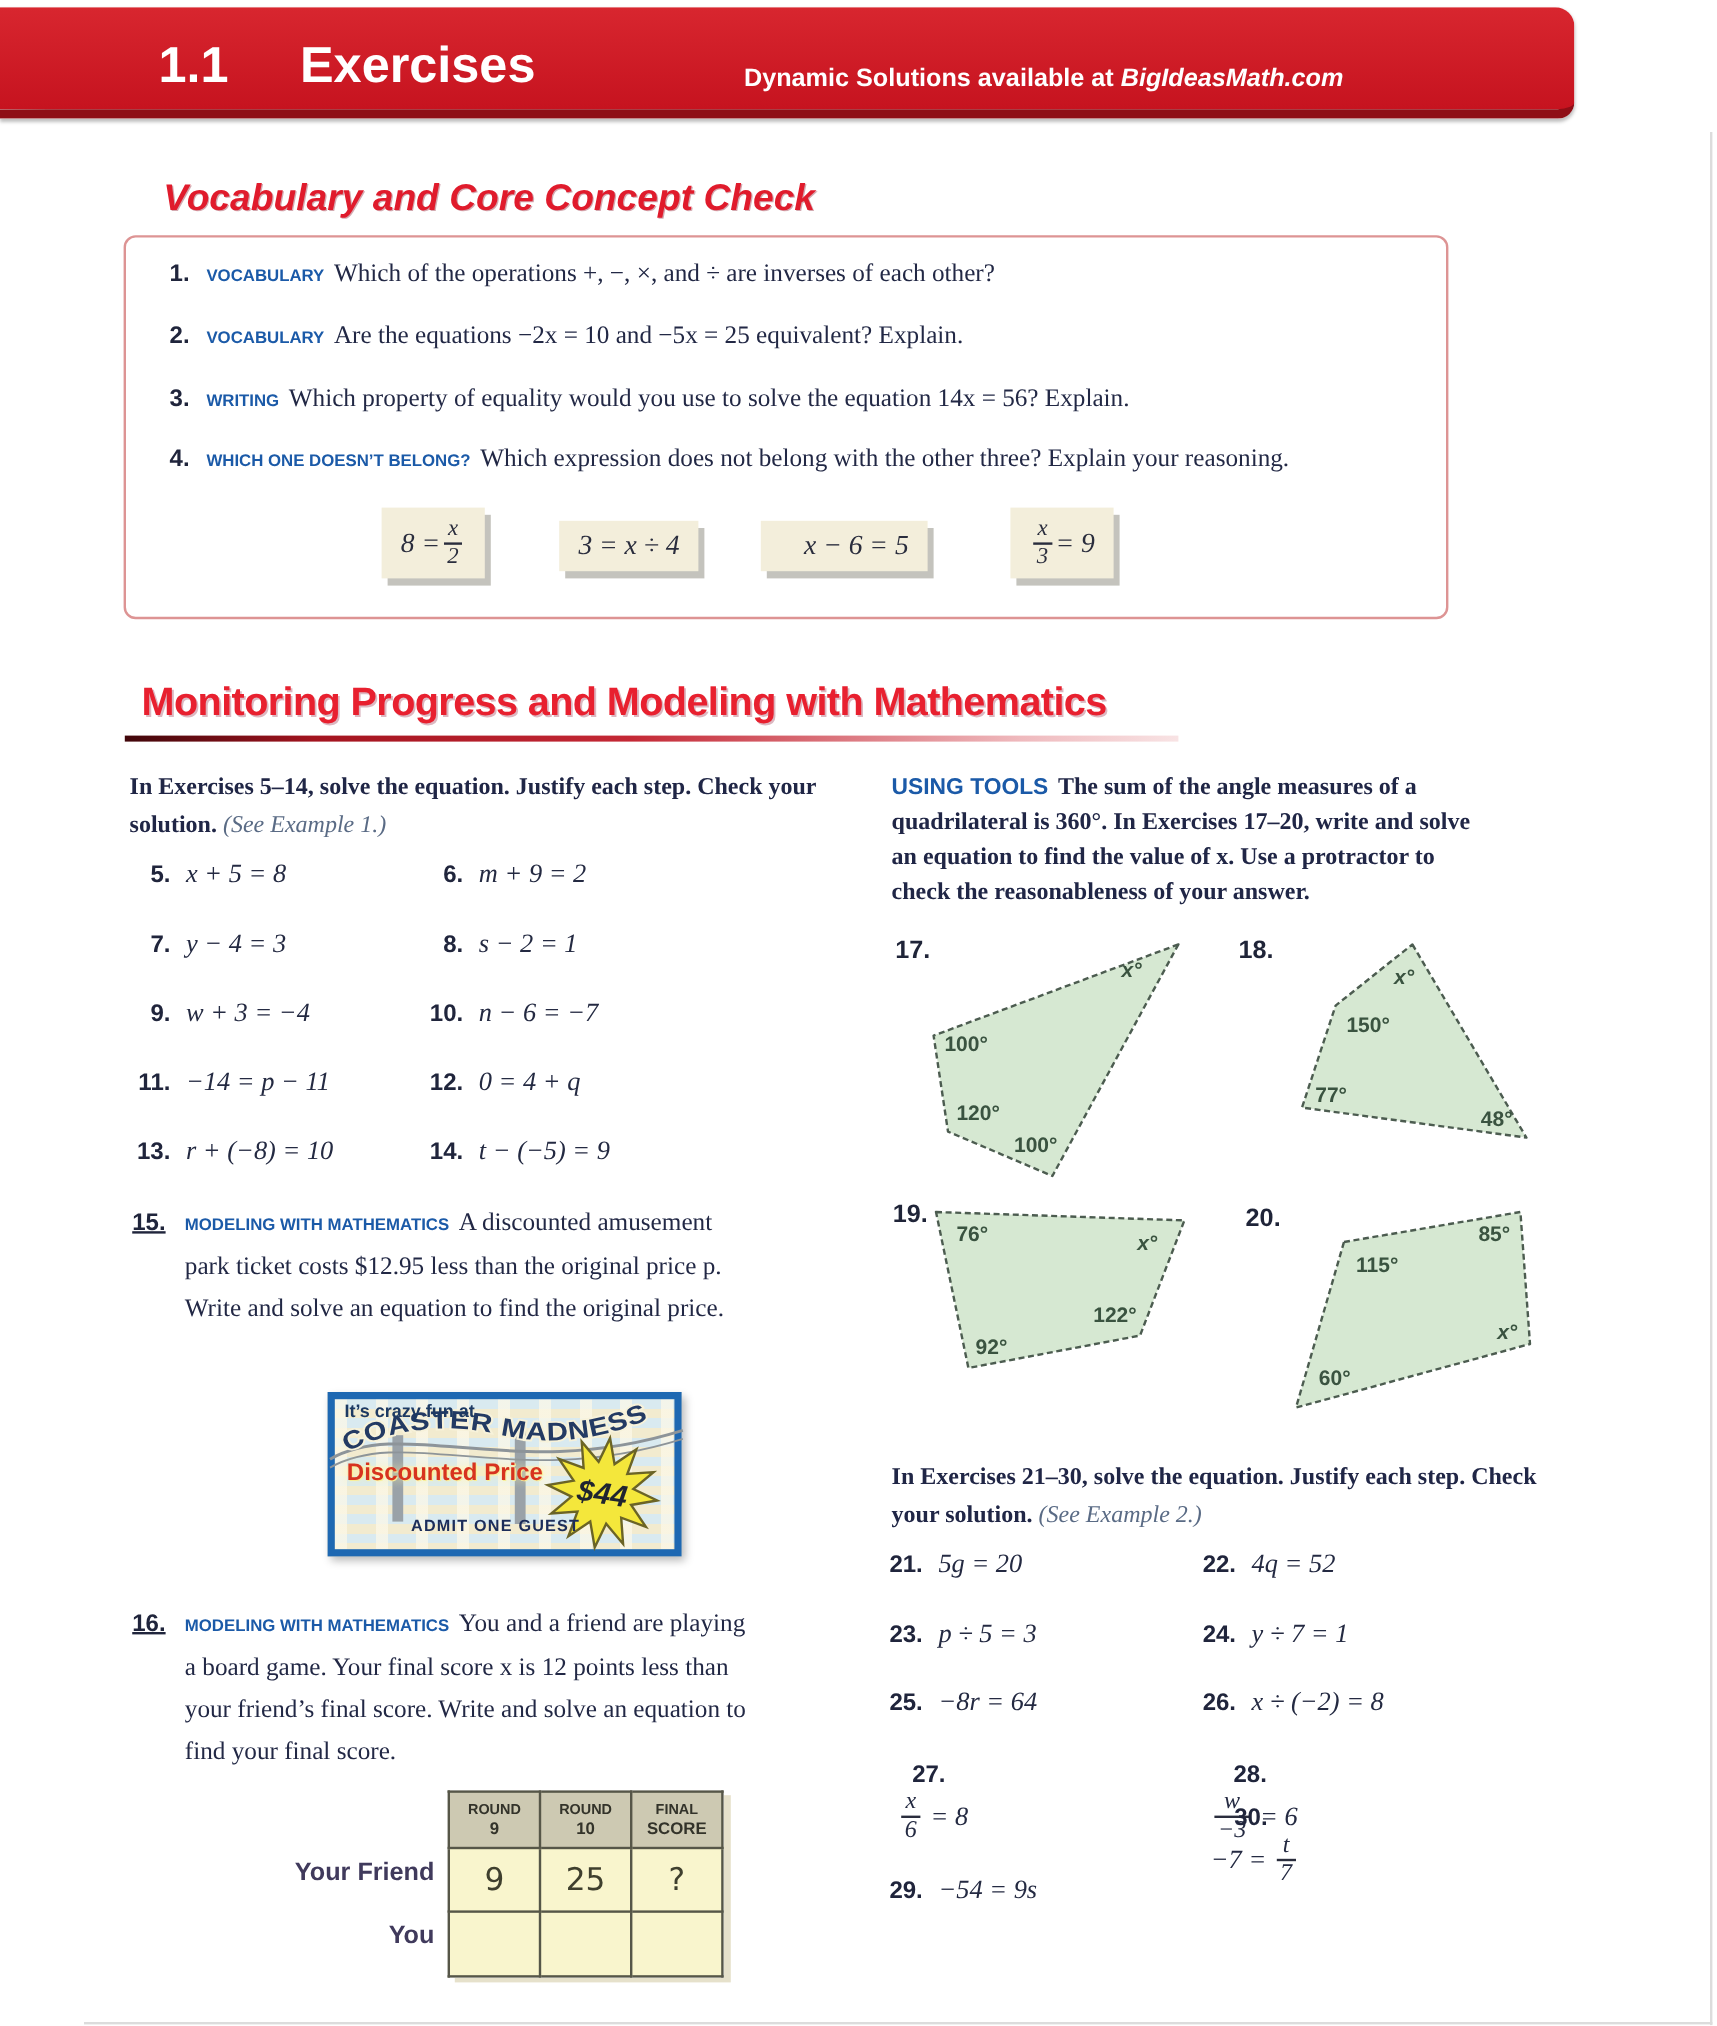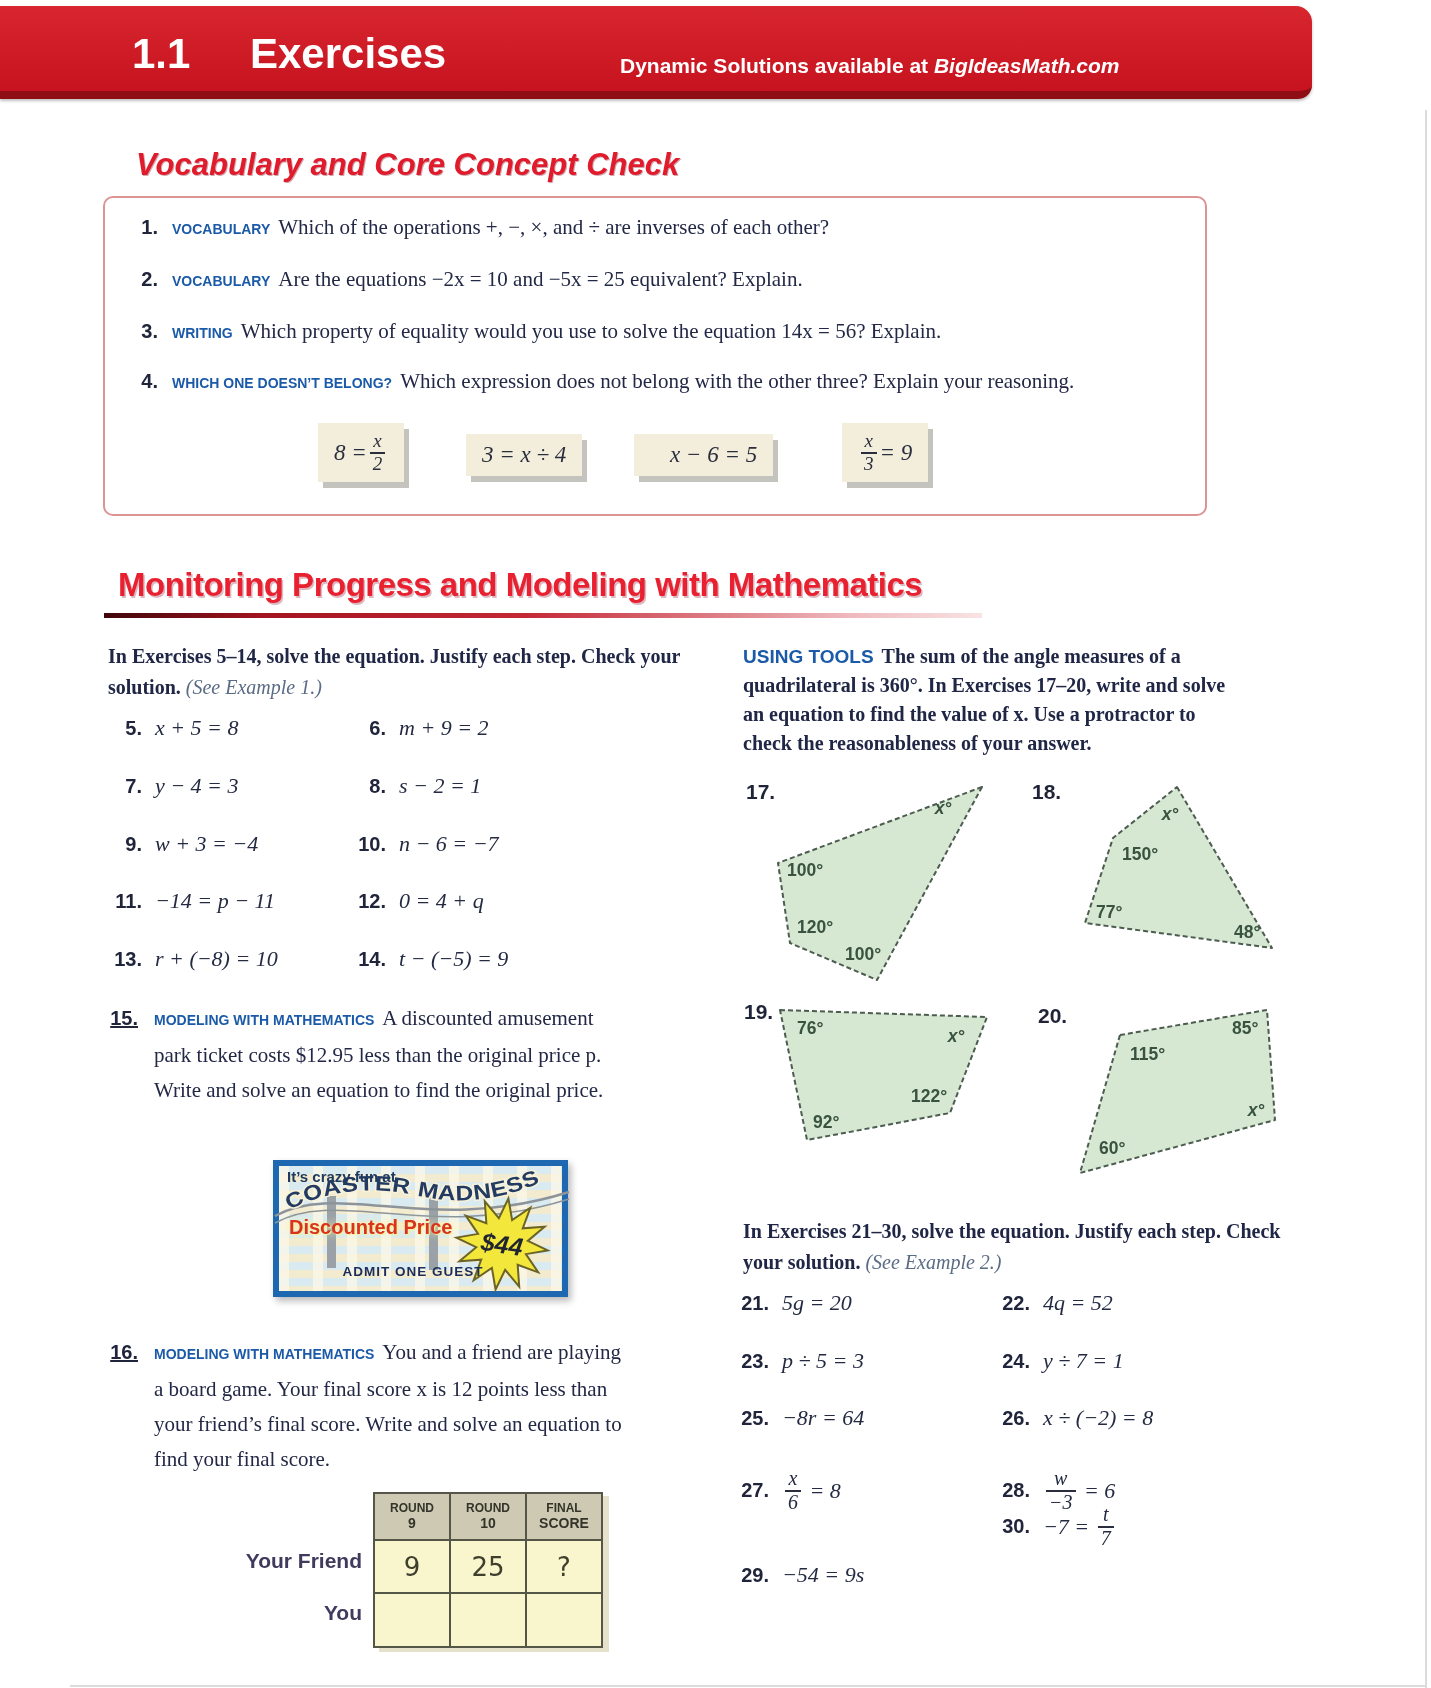--- a/index.html
+++ b/index.html
@@ -42,21 +42,21 @@
   .mrule{position:absolute;left:104px;top:613px;width:878px;height:5px;
          background:linear-gradient(90deg,#40060a,#a3141f 18%,#c42835 48%,#efb9bd 85%,#f8e3e4);}
 
   
   .intro{position:absolute;font:bold 20px "Liberation Serif",serif;color:#202646;line-height:31px;}
   .note{font-weight:normal;font-style:italic;color:#5a6b85;}
 
   .ex{position:absolute;display:flex;align-items:baseline;}
   .ex .n{width:34px;text-align:right;flex:none;font:bold 20px "Liberation Sans",sans-serif;color:#20253c;}
   .ex .eq{margin-left:13px;white-space:nowrap;font:italic 22px "Liberation Serif",serif;color:#242a42;}
-  .exf{position:absolute;display:flex;align-items:center;font:italic 22px "Liberation Serif",serif;color:#242a42;}
+  .exf{position:absolute;display:flex;align-items:center;font:italic 22px "Liberation Serif",serif;color:#242a42;flex-direction:column;}
   .exf .n{width:34px;text-align:right;flex:none;font:bold 20px "Liberation Sans",sans-serif;color:#20253c;font-style:normal;}
   .exf .body{margin-left:13px;display:inline-flex;align-items:center;white-space:pre;}
   .exf .frac{font-size:20px;}
 
   .wordprob{position:absolute;display:flex;align-items:baseline;}
   .wordprob .n{width:34px;text-align:right;flex:none;font:bold 20px "Liberation Sans",sans-serif;color:#20253c;text-decoration:underline;}
   .wordprob .vt{margin-left:16px;width:478px;font:21px "Liberation Serif",serif;color:#222845;line-height:35px;}
 
   
   .qlabel{position:absolute;font:bold 21px "Liberation Sans",sans-serif;color:#1f2438;}

